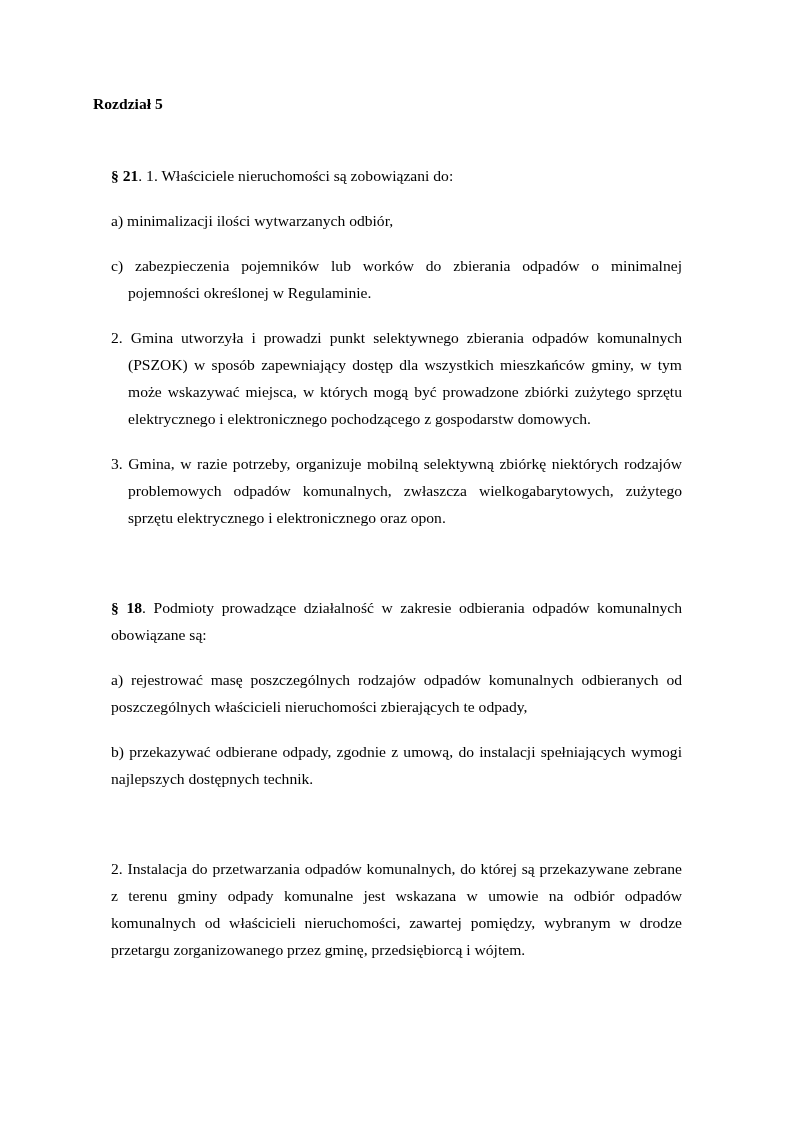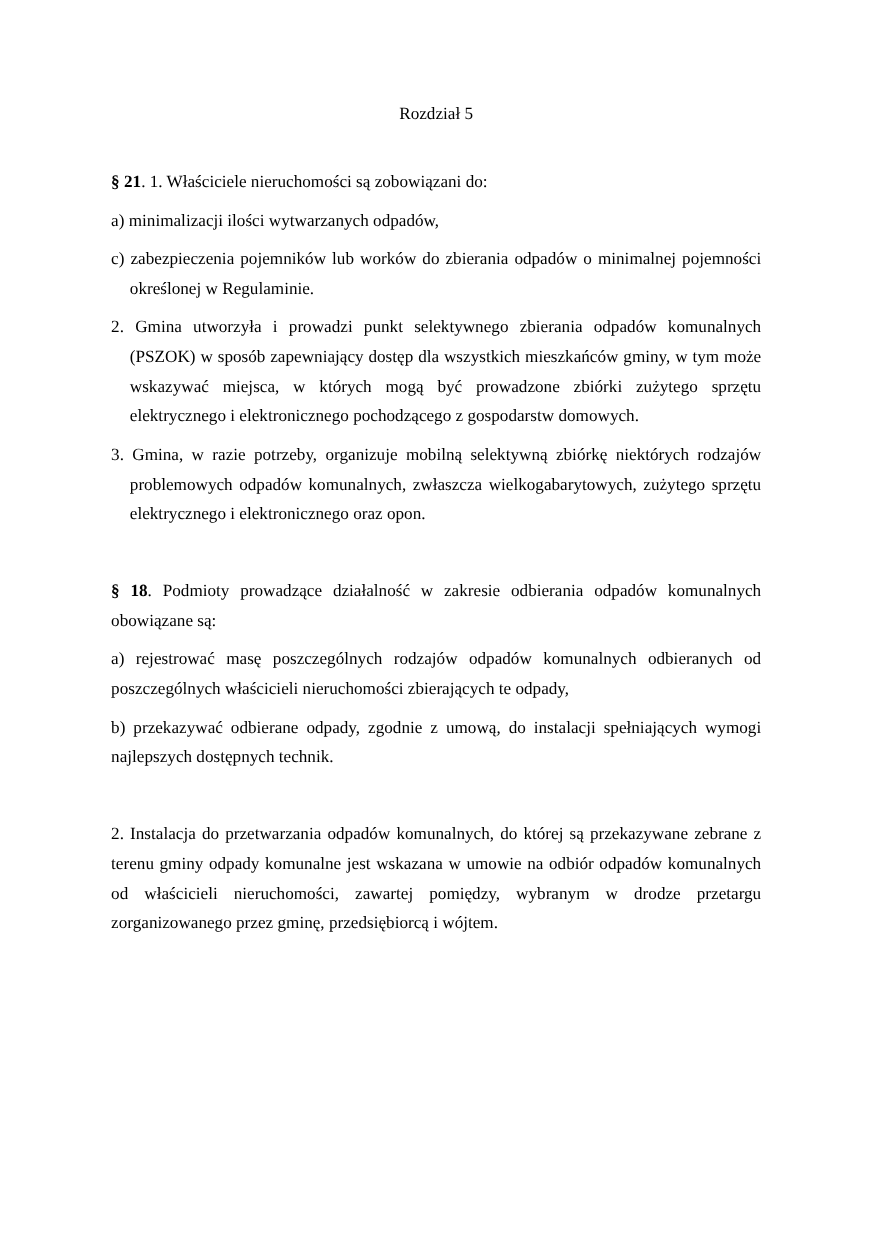--- a/index.html
+++ b/index.html
@@ -1,36 +1,36 @@
 <!DOCTYPE html>
 <html><head>
 <meta charset="utf-8">
 <style>
   html, body { margin: 0; padding: 0; background: #ffffff; }
   body { width: 794px; height: 1123px; position: relative; overflow: hidden; }
   .page {
     position: absolute; left: 93px; top: 90px; width: 607px;
     font-family: "Liberation Serif", serif; font-size: 15.6px; line-height: 27px; color: #000;
   }
-  .center { text-align: center; font-weight: normal; }
-  p { margin: 8px; text-align: justify; }
+  .center { text-align: left; font-weight: bold; }
+  p { margin: 18px; text-align: justify; }
   .gap { height: 27px; }
   .hang2 { padding-left: 17px; text-indent: -17px; }
   b { font-weight: bold; }
 </style>
 </head>
 <body>
 
 <div class="page">
   <div class="center">Rozdział 5</div>
   <div class="gap"></div>
 
   <section>
     <p><b>§ 21</b><span>. 1. Właściciele nieruchomości są zobowiązani do:</span></p>
-    <p>a) minimalizacji ilości wytwarzanych odpadów,</p>
+    <p>a) minimalizacji ilości wytwarzanych odbiór,</p>
     <p class="hang2">c) zabezpieczenia pojemników lub worków do zbierania odpadów o minimalnej pojemności określonej w Regulaminie.</p>
     <p class="hang2">2. Gmina utworzyła i prowadzi punkt selektywnego zbierania odpadów komunalnych (PSZOK) w sposób zapewniający dostęp dla wszystkich mieszkańców gminy, w tym może wskazywać miejsca, w których mogą być prowadzone zbiórki zużytego sprzętu elektrycznego i elektronicznego pochodzącego z gospodarstw domowych.</p>
     <p class="hang2">3. Gmina, w razie potrzeby, organizuje mobilną selektywną zbiórkę niektórych rodzajów problemowych odpadów komunalnych, zwłaszcza wielkogabarytowych, zużytego sprzętu elektrycznego i elektronicznego oraz opon.</p>
   </section>
   <div class="gap"></div>
 
   <section>
     <p><b>§ 18</b><span>. Podmioty prowadzące działalność w zakresie odbierania odpadów komunalnych obowiązane są:</span></p>
     <p>a) rejestrować masę poszczególnych rodzajów odpadów komunalnych odbieranych od poszczególnych właścicieli nieruchomości zbierających te odpady,</p>
     <p>b) przekazywać odbierane odpady, zgodnie z umową, do instalacji spełniających wymogi najlepszych dostępnych technik.</p>

